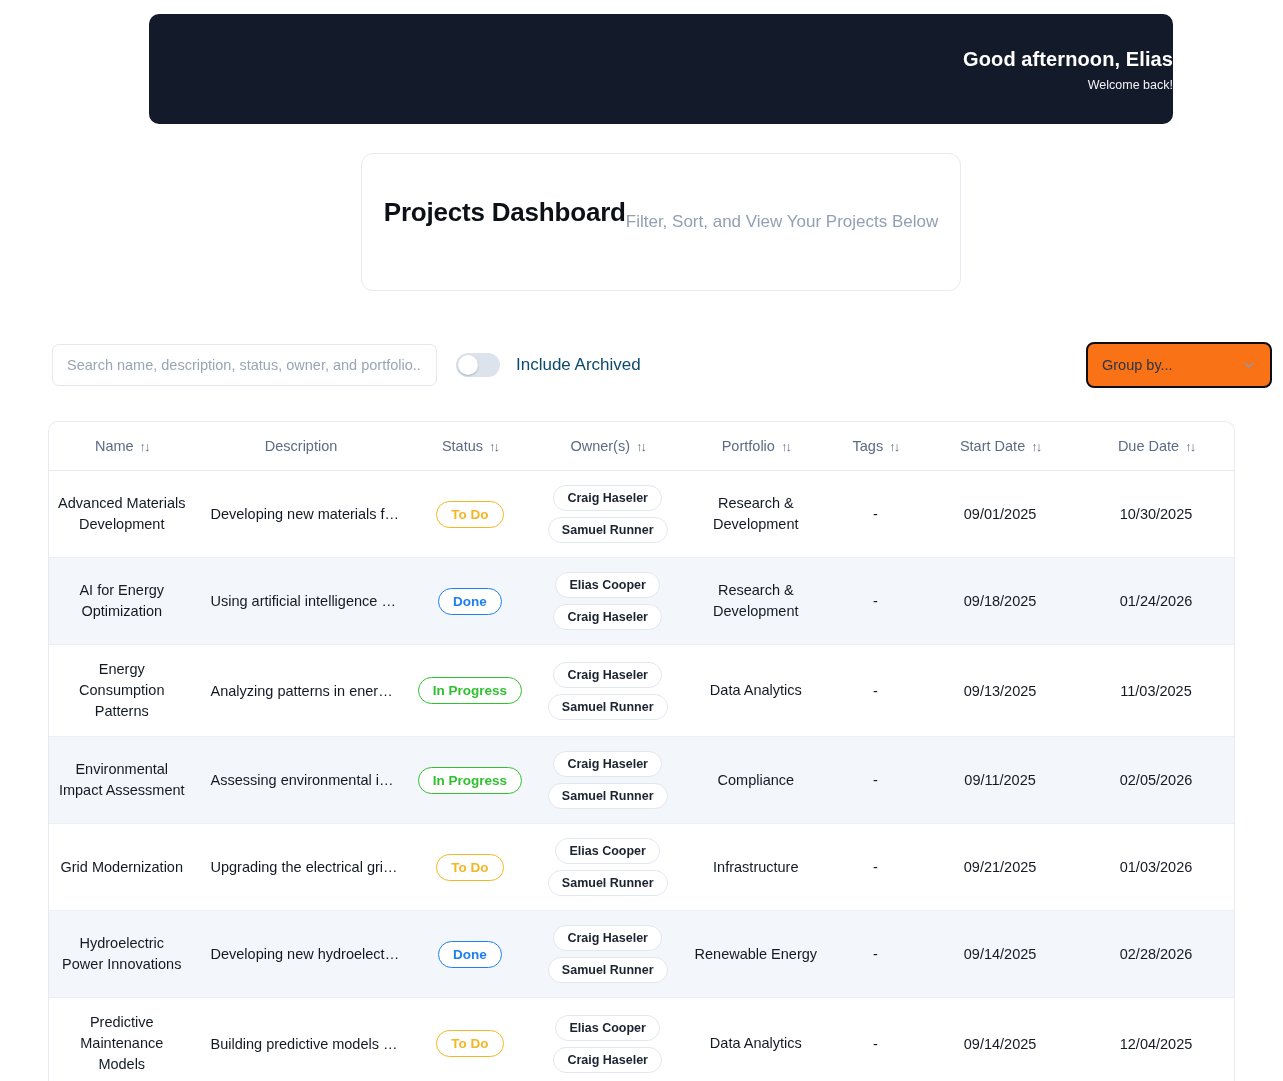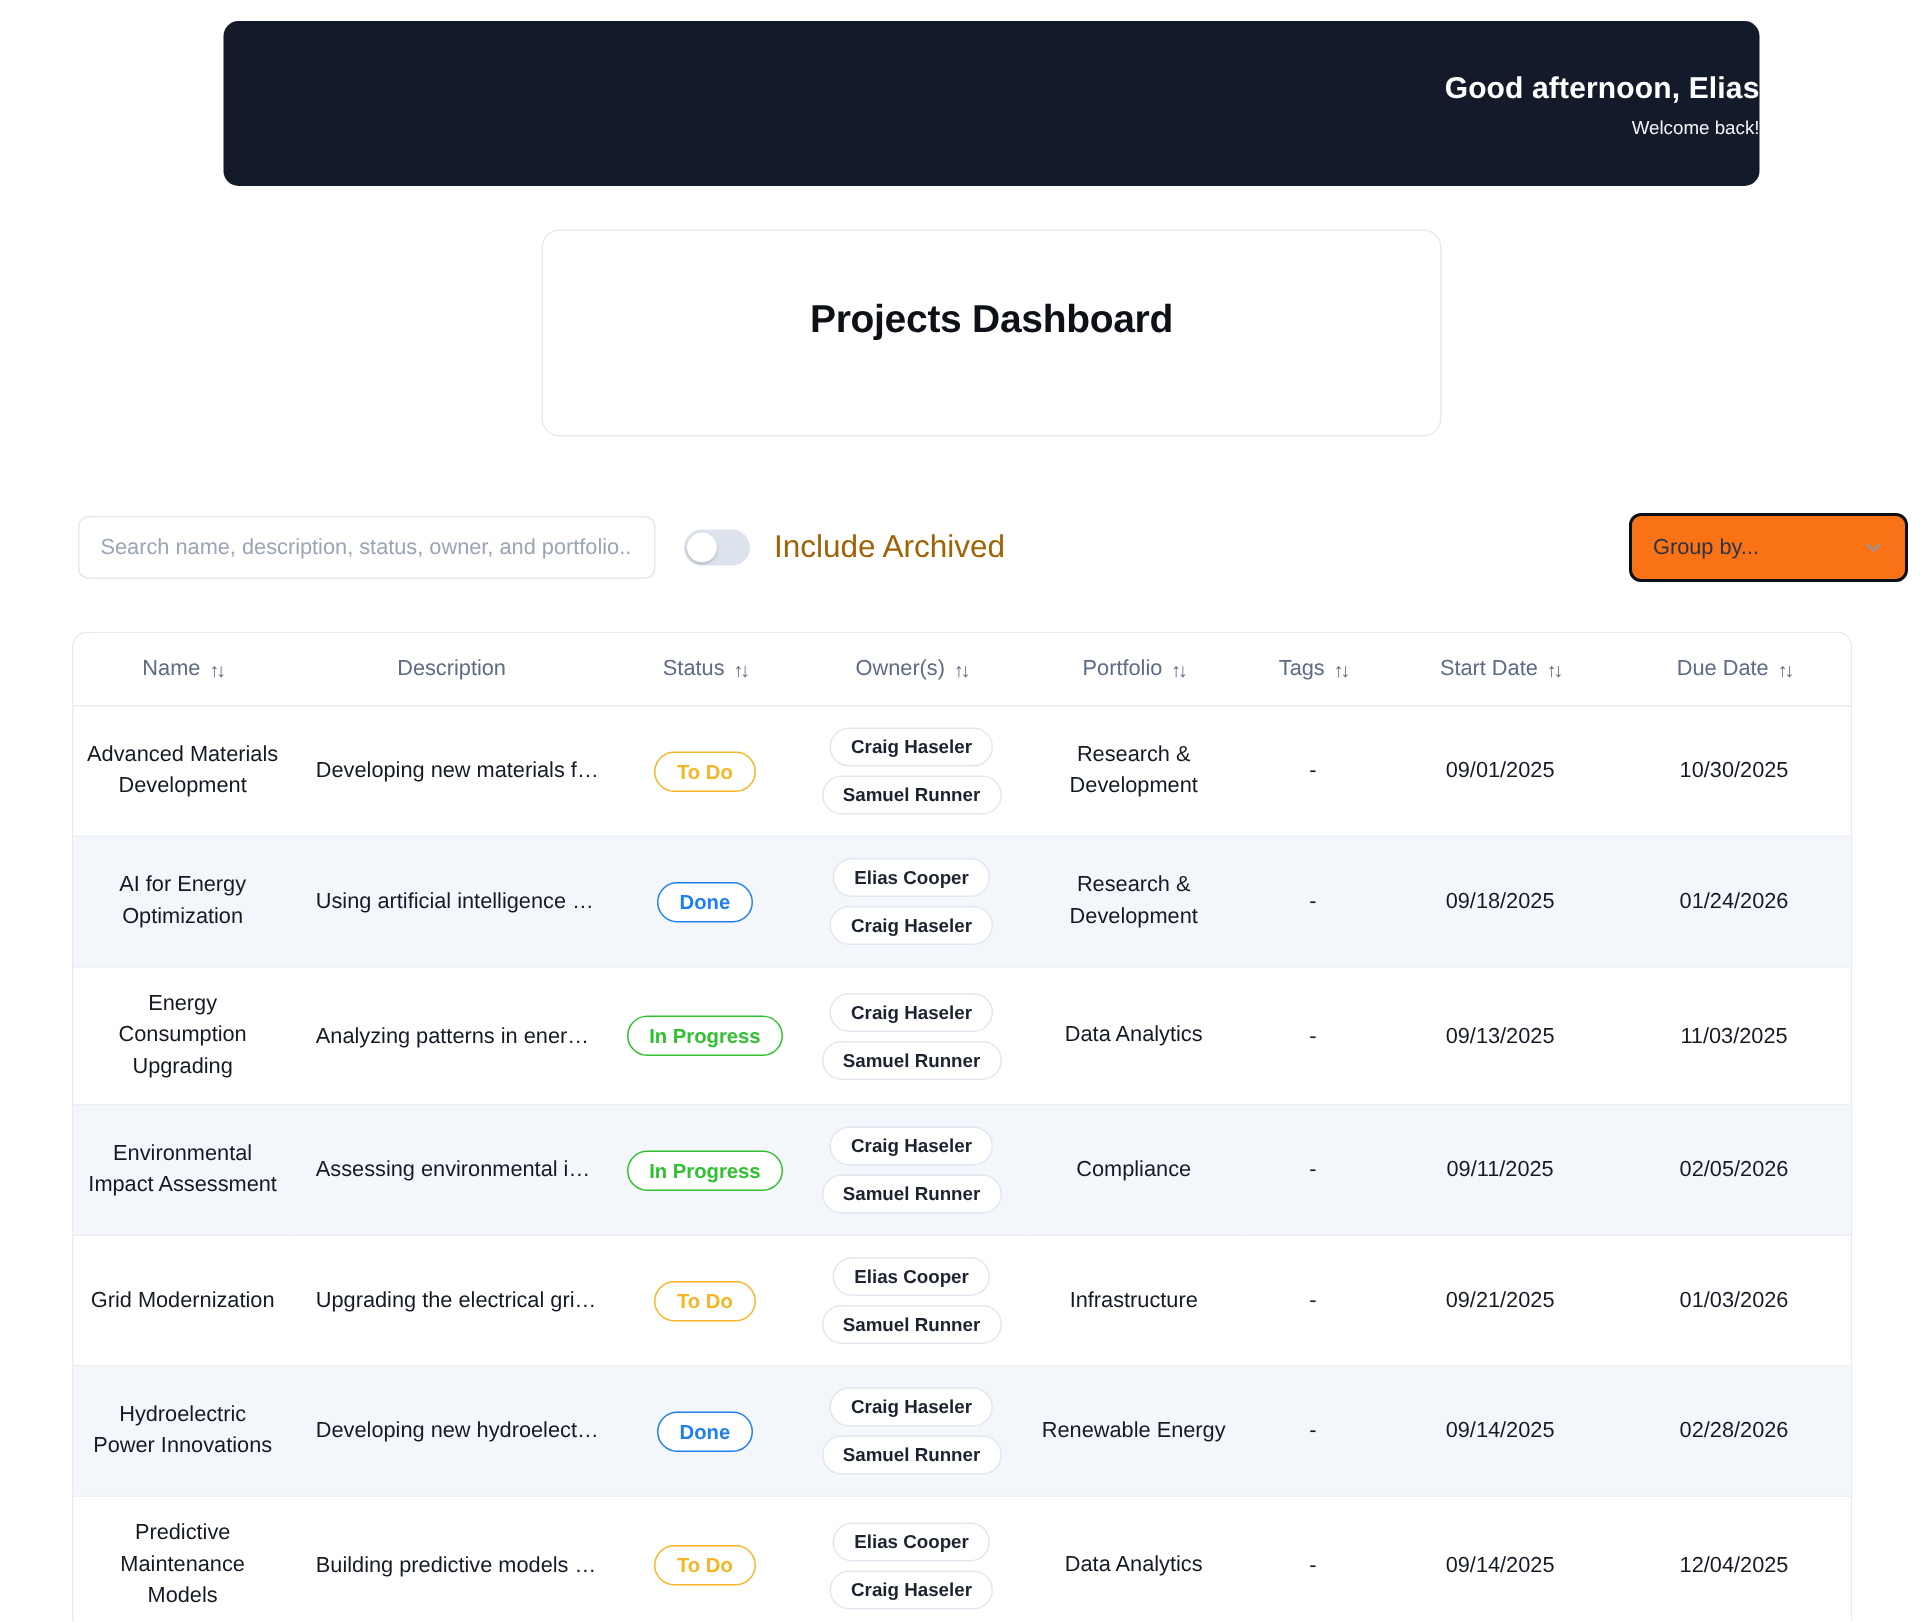--- a/index.html
+++ b/index.html
@@ -117,22 +117,22 @@
     left: 2px;
     top: 2px;
     width: 20px;
     height: 20px;
     border-radius: 50%;
     background: #ffffff;
     box-shadow: 0 1px 2px rgba(16,24,40,.25);
   }
   .toggle-label {
     margin-left: 16px;
-    font-size: 21px;
-    color: #a16207;
+    font-size: 17px;
+    color: #0c4a6e;
     white-space: nowrap;
   }
 
   .groupby {
     position: absolute;
     right: 0;
     top: -2px;
     width: 186px;
     height: 46px;
     border: 2px solid #0b0e14;
@@ -260,20 +260,21 @@
 
 <div class="page">
 
   <div class="greeting-banner">
     <div class="greeting-title">Good afternoon, Elias</div>
     <div class="greeting-sub">Welcome back!</div>
   </div>
 
   <div class="dash-card">
     <div class="dash-title">Projects Dashboard</div>
+    <div class="dash-sub">Filter, Sort, and View Your Projects Below</div>
   </div>
 
   <div class="controls">
     <input class="search-input" type="text" placeholder="Search name, description, status, owner, and portfolio..." style="">
 
     <div class="toggle-wrap">
       <div class="toggle">
         <div class="knob"></div>
       </div>
       <div class="toggle-label">Include Archived</div>
@@ -374,21 +375,21 @@
             </td>
             <td>
               <div class="cell-portfolio">Research &amp; Development</div>
             </td>
             <td class="cell-tags">-</td>
             <td>09/18/2025</td>
             <td>01/24/2026</td>
           </tr>
           <tr class="row-norm">
             <td>
-              <div class="cell-name">Energy Consumption Upgrading</div>
+              <div class="cell-name">Energy Consumption Patterns</div>
             </td>
             <td>
               <div class="cell-desc">Analyzing patterns in energy c...</div>
             </td>
             <td><span class="badge inprogress">In Progress</span></td>
             <td>
               <div class="owners">
                 <span class="owner-chip">Craig Haseler</span>
                 <span class="owner-chip">Samuel Runner</span>
               </div>

